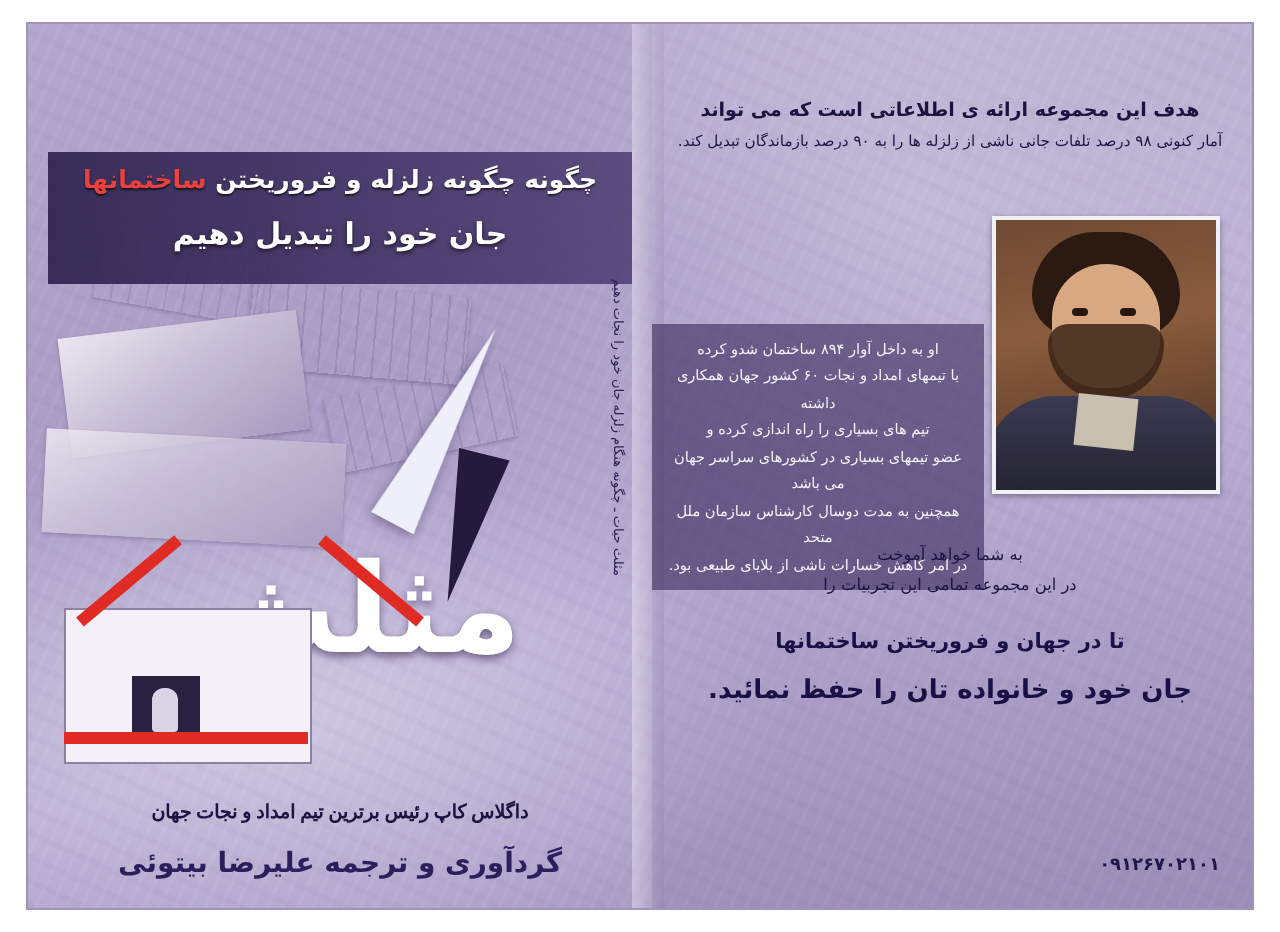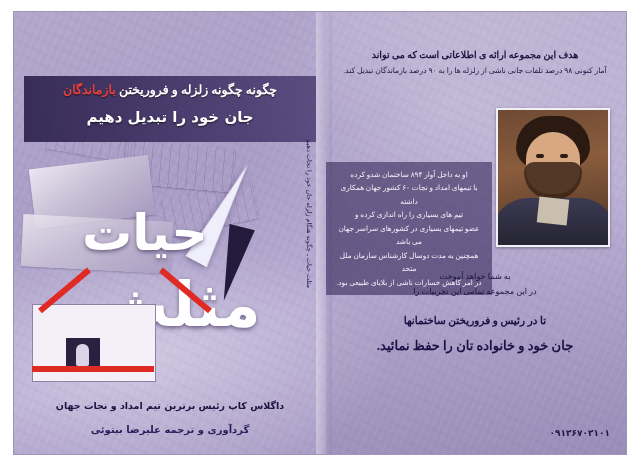--- a/index.html
+++ b/index.html
@@ -66,21 +66,20 @@
     height: 442px;
     background:
       linear-gradient(200deg, rgba(255,255,255,.30), rgba(255,255,255,0) 45%),
       linear-gradient(20deg, rgba(120,105,150,.30), rgba(255,255,255,0) 55%);
     opacity: .7;
   }
   .rtl {
     direction: rtl;
     text-align: center;
     color: #20184a;
-    font-family: Liberation Serif, serif;
   }
   .r-top {
     position: absolute;
     top: 36px;
     right: 14px;
     width: 274px;
     font-size: 9.5px;
     line-height: 1.65;
     font-weight: bold;
     color: #1b1440;
@@ -376,29 +375,30 @@
   .credit-1 {
     position: absolute;
     left: 10px;
     top: 388px;
     width: 292px;
     text-align: center;
     direction: rtl;
     font-size: 9.5px;
     font-weight: bold;
     color: #1b1440;
+    font-family: Liberation Serif, serif;
   }
   .credit-2 {
     position: absolute;
     left: 10px;
     top: 412px;
     width: 292px;
     text-align: center;
     direction: rtl;
-    font-size: 10px;
+    font-size: 14px;
     font-weight: bold;
     color: #2a1f5c;
   }
 </style>
 </head>
 <body>
 
 <div id="page">
 
   <div class="spread">
@@ -410,25 +410,24 @@
       <div class="slab s2 lines"></div>
       <div class="slab s1"></div>
       <div class="slab s4 lines"></div>
       <div class="slab s3"></div>
 
       <div class="blade"></div>
       <div class="blade-dark"></div>
 
       <div class="dark-title-bg"></div>
       <div class="title-1 rtl">
-        <span>چگونه چگونه زلزله و فروریختن </span><span class="red">بازماندگان</span>
+        <span>چگونه چگونه زلزله و فروریختن </span><span class="red">ساختمانها</span>
       </div>
       <div class="title-2">جان خود را تبدیل دهیم</div>
 
-      <div class="word-hayat">حیات</div>
       <div class="word-mosalas">مثلث</div>
 
       <div class="tri-box"></div>
       <div class="tri-inner"></div>
       <div class="tri-person"></div>
       <div class="tri-red-l"></div>
       <div class="tri-red-r"></div>
       <div class="tri-base"></div>
 
       <div class="credit-1">داگلاس کاپ رئیس برترین تیم امداد و نجات جهان</div>
@@ -462,21 +461,21 @@
 عضو تیمهای بسیاری در کشورهای سراسر جهان می باشد
 همچنین به مدت دوسال کارشناس سازمان ملل متحد
 در امر کاهش خسارات ناشی از بلایای طبیعی بود.</div>
 
       <div class="r-mid rtl">
         <div>به شما خواهد آموخت</div>
         <div>در این مجموعه تمامی این تجربیات را</div>
       </div>
 
       <div class="r-bottom rtl">
-        <div>تا در رئیس و فروریختن ساختمانها</div>
+        <div>تا در جهان و فروریختن ساختمانها</div>
         <span class="big">جان خود و خانواده تان را حفظ نمائید.</span>
       </div>
 
       <div class="phone">۰۹۱۲۶۷۰۲۱۰۱</div>
     </div>
 
   </div>
 </div>
 
 </body></html>

